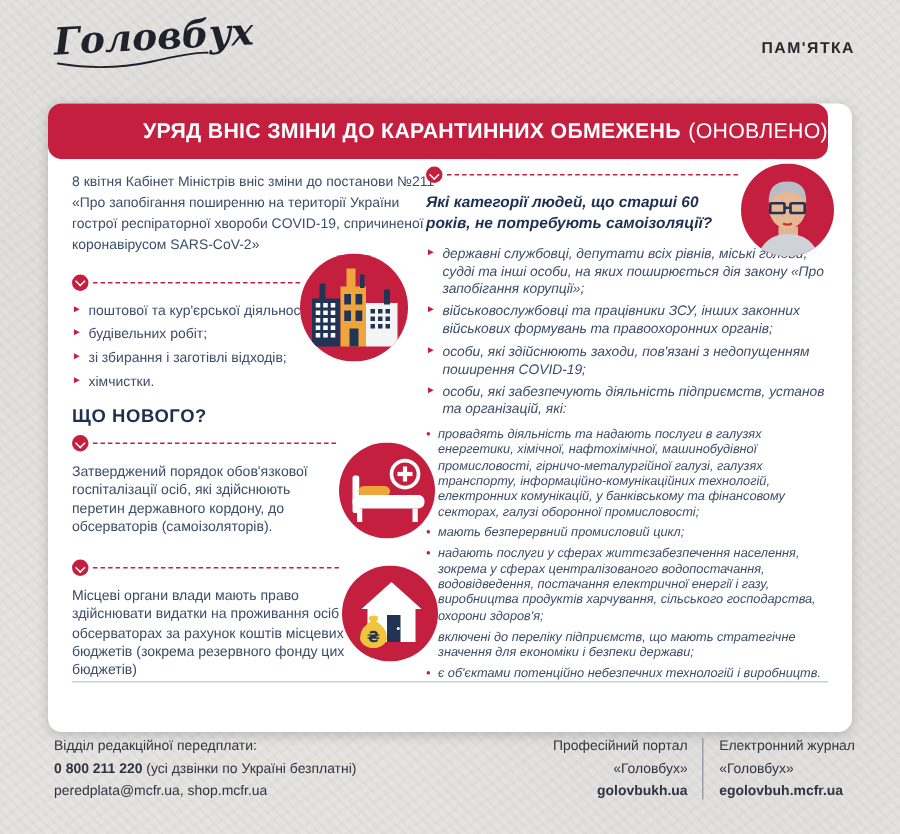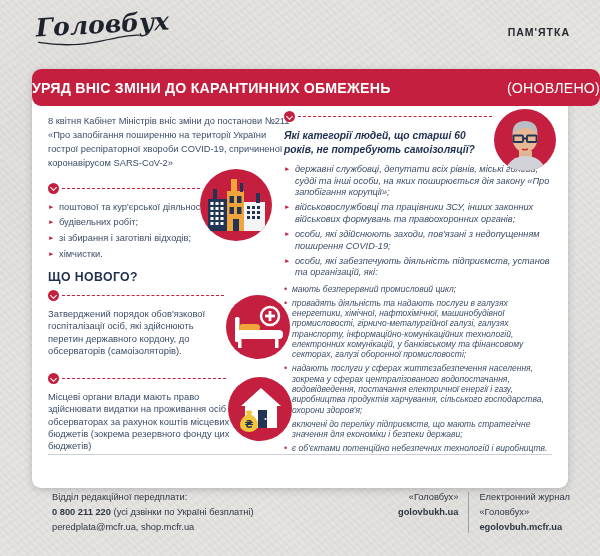--- a/index.html
+++ b/index.html
@@ -23,23 +23,23 @@
   .memo-tag{
     position:absolute;right:30px;top:26px;font-size:10.5px;letter-spacing:1px;
     color:#26282f;font-weight:700;
   }
   .card{
     position:absolute;left:32px;top:69px;width:536px;height:419px;
     background:#ffffff;border-radius:9px;
     box-shadow:0 2px 7px rgba(60,60,70,.25);
   }
   .banner{
-    position:absolute;left:0;top:0;width:568px;height:37px;border-radius:9px;
-    background:#c41f3f;color:#fff;display:flex;align-items:center;justify-content:space-between;
-    font-size:14.2px;letter-spacing:.2px;white-space:nowrap;
+    position:absolute;left:0;top:0;width:476px;height:37px;border-radius:9px;
+    background:#c41f3f;color:#fff;display:flex;align-items:center;justify-content:flex-end;
+    font-size:14.2px;letter-spacing:.2px;white-space:nowrap;padding-left:44px;
   }
   .banner b{font-weight:bold;margin-right:5px;}
   .banner span.light{font-weight:400;}
   
   .col-left{position:absolute;left:16px;top:46px;width:246px;}
   .col-right{position:absolute;left:252px;top:42px;width:274px;font-style:italic;}
   .intro{font-size:9.3px;line-height:1.5;color:#3c4d68;width:242px;}
   .marker{display:flex;align-items:center;margin-top:12px;}
   .marker .mdot{width:11px;height:11px;border-radius:50%;background:#c41f3f;position:relative;flex:none;}
   .marker .mdot::after{
@@ -78,21 +78,21 @@
   .ic-hospital{left:194px;top:226px;}
   .ic-house{left:196px;top:308px;}
   .ic-avatar{left:462px;top:40px;}
   .card-divider{position:absolute;left:16px;right:16px;top:385px;height:1px;background:#ccd0d6;}
   .cabinet{
     position:absolute;left:0;right:0;top:393px;display:flex;align-items:center;justify-content:center;gap:7px;
   }
   .cabinet .sep{width:1px;height:20px;background:#2e3f5c;}
   .cabinet .ctext{font-size:8.6px;font-weight:bold;color:#2e3f5c;line-height:1.25;}
   
-  .footer-left{position:absolute;left:52px;top:490px;font-size:9.3px;line-height:1.6;color:#2e3542;}
+  .footer-left{position:absolute;left:36px;top:490px;font-size:9.3px;line-height:1.6;color:#2e3542;}
   .footer-left .b{font-weight:bold;}
   .footer-right{position:absolute;right:30px;top:490px;display:flex;gap:10px;font-size:9.3px;line-height:1.6;color:#2e3542;}
   .footer-right .vsep{width:1px;background:#9aa0a8;margin:2px 0;}
   .fr-block.portal{text-align:right;}
   .fr-block .b{font-weight:bold;}
 </style>
 </head>
 <body>
 
 <div class="brand-logo">
@@ -151,22 +151,22 @@
       <span class="mdash"></span>
     </div>
     <div class="question rq">Які категорії людей, що старші 60 років, не потребують самоізоляції?</div>
     <ul class="arrows rlist">
       <li>державні службовці, депутати всіх рівнів, міські голови, судді та інші особи, на яких поширюється дія закону «Про запобігання корупції»;</li>
       <li>військовослужбовці та працівники ЗСУ, інших законних військових формувань та правоохоронних органів;</li>
       <li>особи, які здійснюють заходи, пов'язані з недопущенням поширення COVID-19;</li>
       <li>особи, які забезпечують діяльність підприємств, установ та організацій, які:</li>
     </ul>
     <ul class="dots">
+      <li>провадять діяльність та надають послуги в галузях енергетики, хімічної, нафтохімічної, машинобудівної промисловості, гірничо-металургійної галузі, галузях транспорту, інформаційно-комунікаційних технологій, електронних комунікацій, у банківському та фінансовому секторах, галузі оборонної промисловості;</li>
       <li>мають безперервний промисловий цикл;</li>
-      <li>провадять діяльність та надають послуги в галузях енергетики, хімічної, нафтохімічної, машинобудівної промисловості, гірничо-металургійної галузі, галузях транспорту, інформаційно-комунікаційних технологій, електронних комунікацій, у банківському та фінансовому секторах, галузі оборонної промисловості;</li>
       <li>надають послуги у сферах життєзабезпечення населення, зокрема у сферах централізованого водопостачання, водовідведення, постачання електричної енергії і газу, виробництва продуктів харчування, сільського господарства, охорони здоров'я;</li>
       <li>включені до переліку підприємств, що мають стратегічне значення для економіки і безпеки держави;</li>
       <li>є об'єктами потенційно небезпечних технологій і виробництв.</li>
     </ul>
   </div>
 
   <svg class="icon-abs ic-factory" width="72" height="72" viewBox="0 0 72 72">
     <defs>
         <clipPath id="clipF">
           <circle cx="36" cy="36" r="36"></circle>
@@ -285,20 +285,21 @@
   <div>Відділ редакційної передплати:</div>
   <div>
     <span class="b">0 800 211 220</span>
     <span>(усі дзвінки по Україні безплатні)</span>
   </div>
   <div>peredplata@mcfr.ua, shop.mcfr.ua</div>
 </div>
 
 <div class="footer-right">
   <div class="fr-block portal">
+    <div>Професійний портал</div>
     <div>«Головбух»</div>
     <div class="b">golovbukh.ua</div>
   </div>
   <div class="vsep"></div>
   <div class="fr-block journal">
     <div>Електронний журнал</div>
     <div>«Головбух»</div>
     <div class="b">egolovbuh.mcfr.ua</div>
   </div>
 </div>

